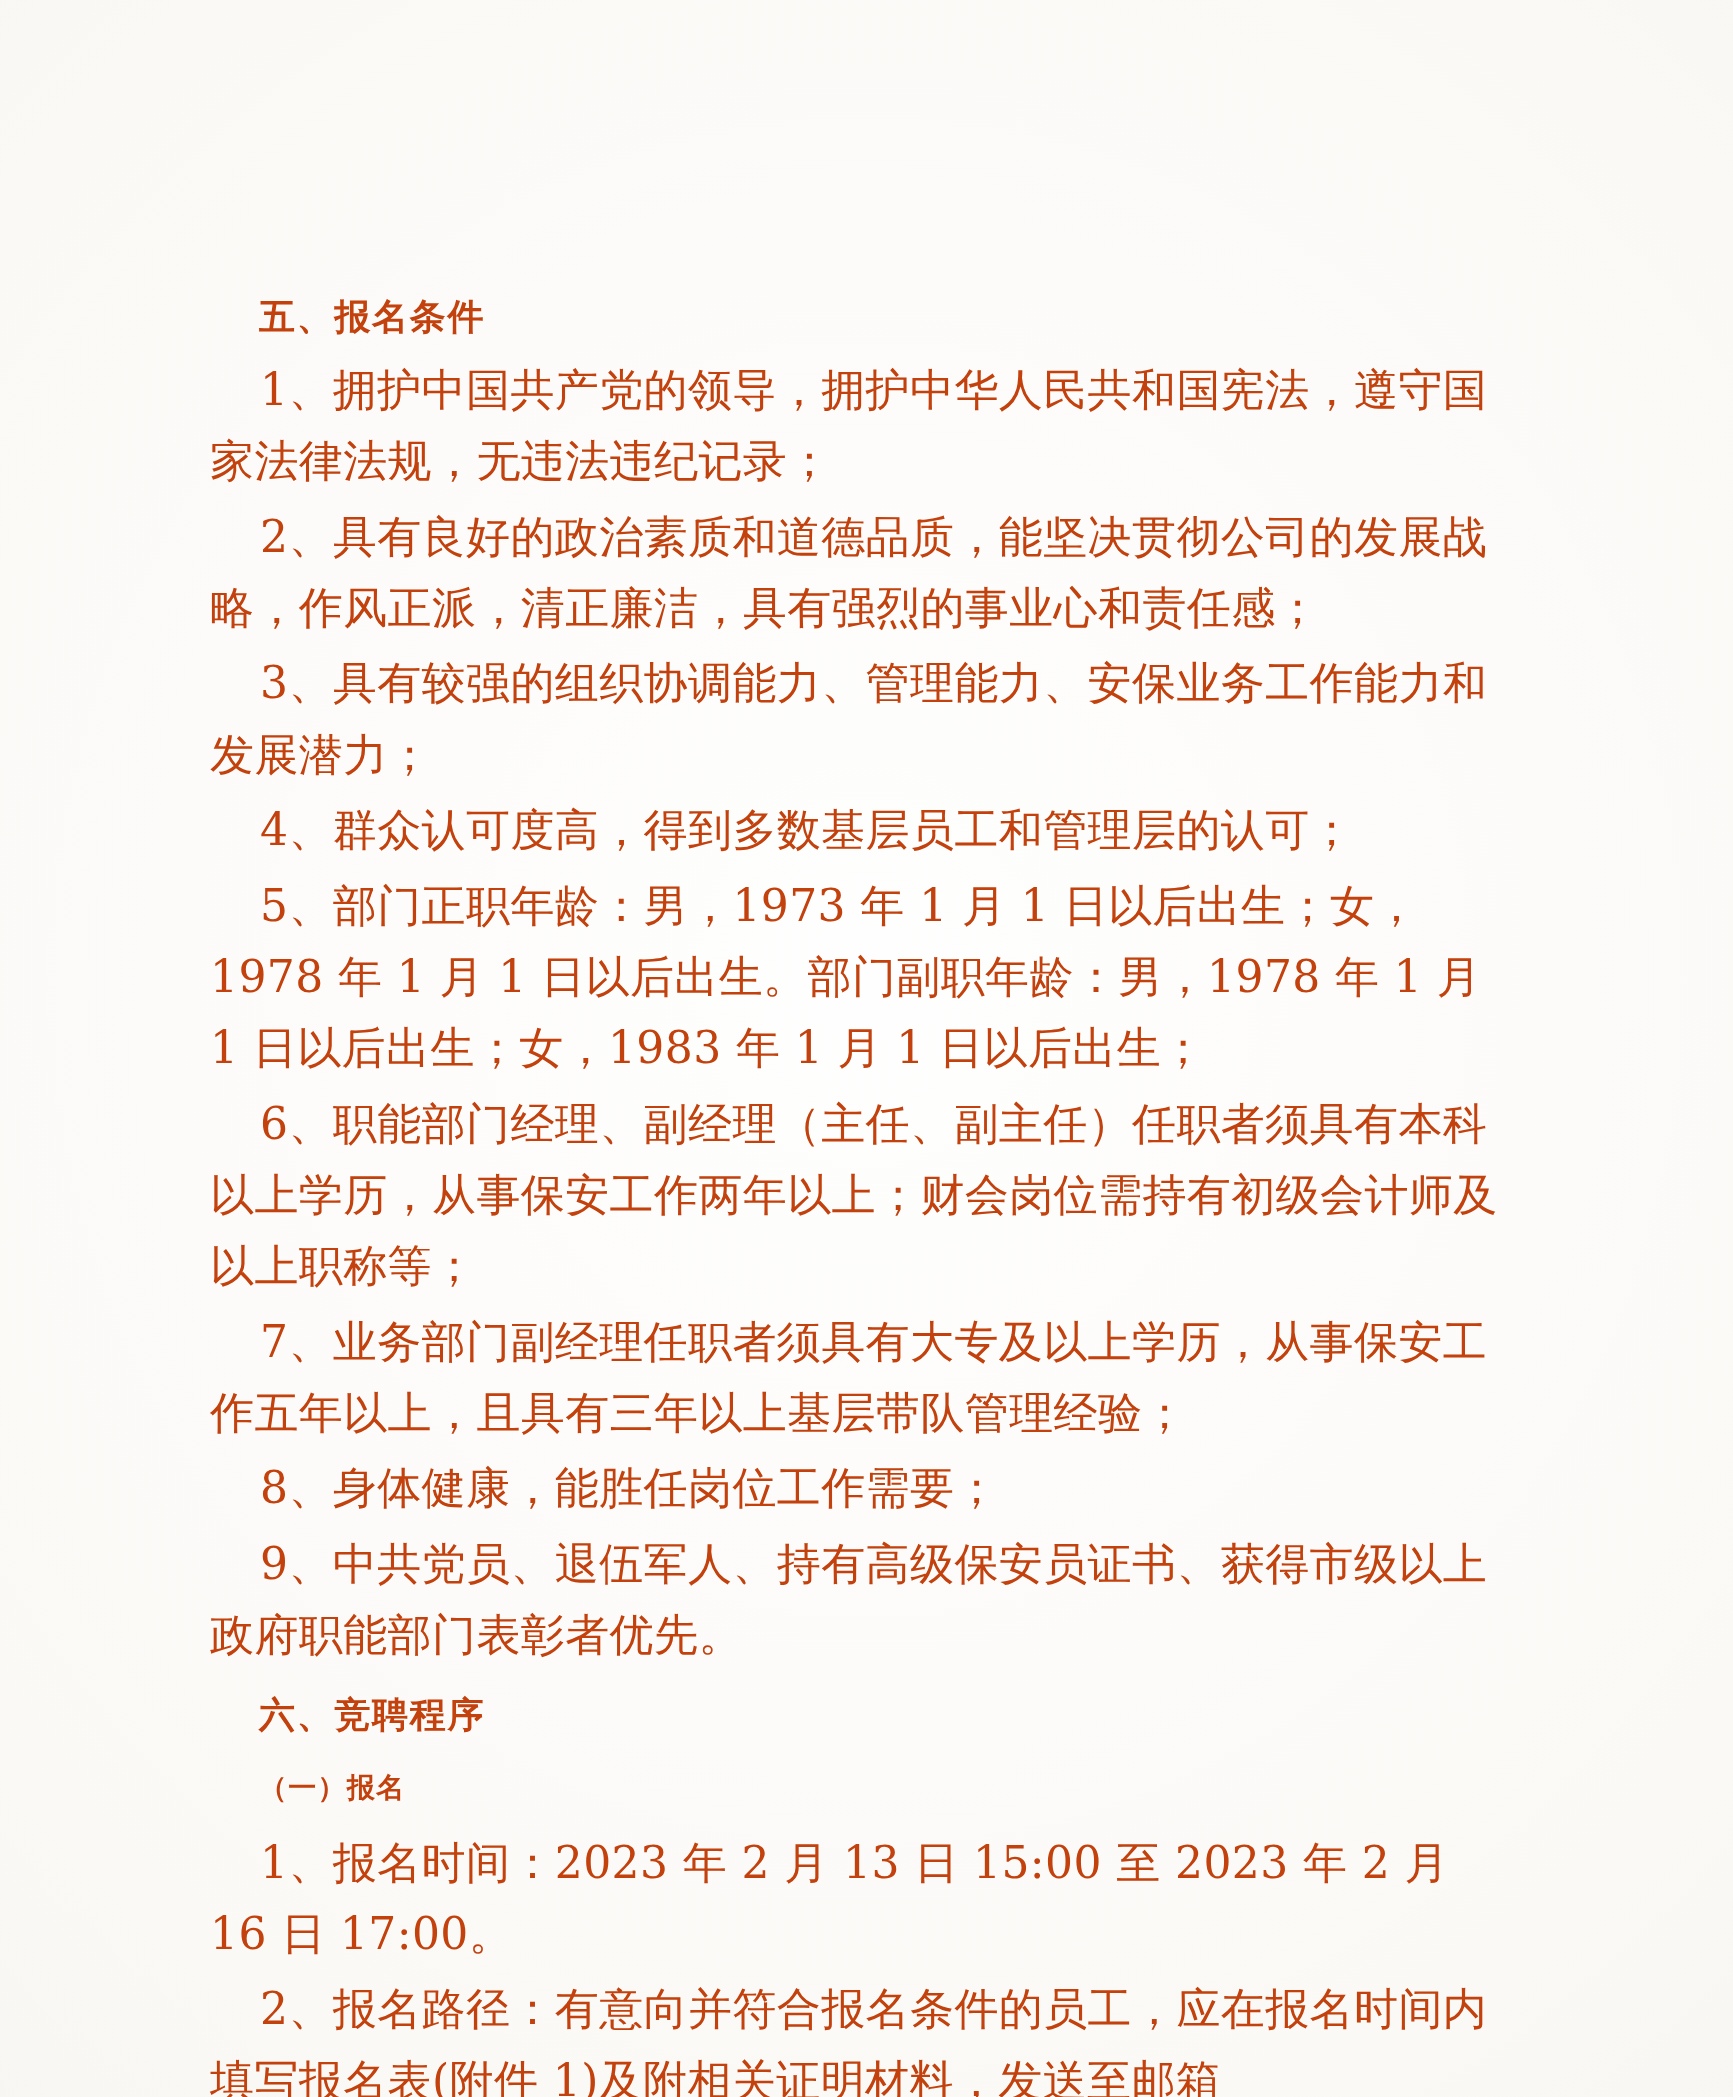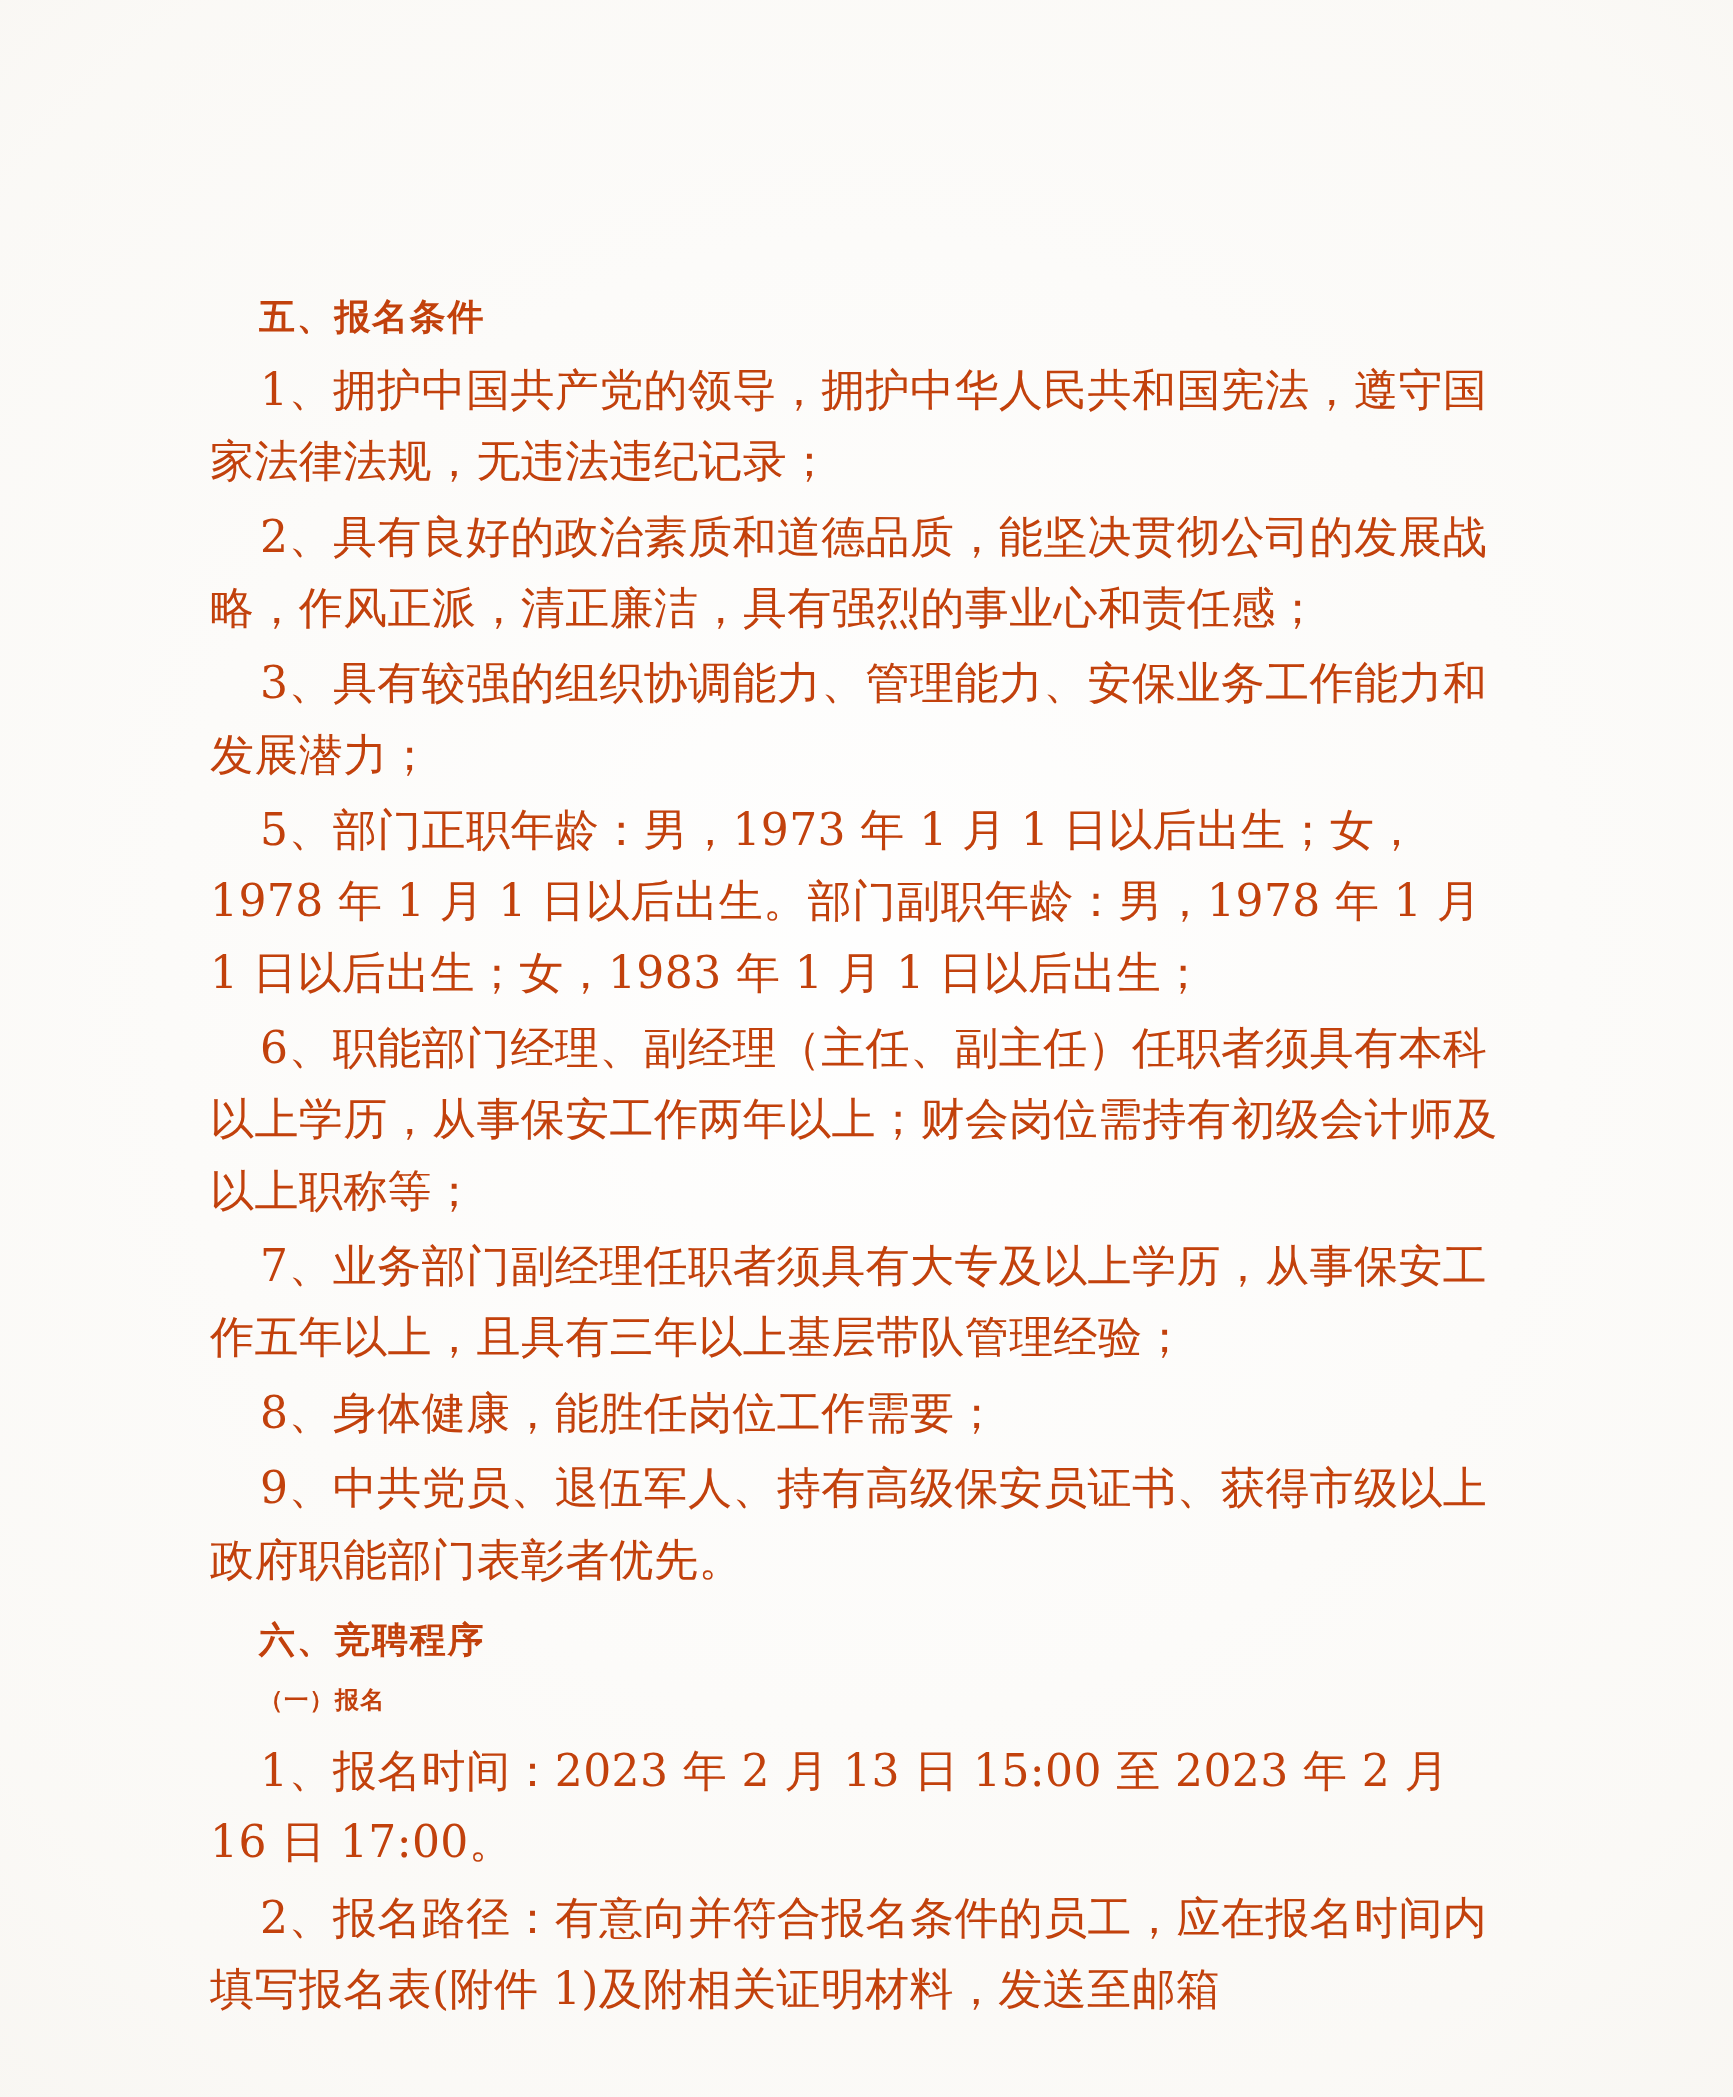--- a/index.html
+++ b/index.html
@@ -47,26 +47,26 @@
     font-family: "DejaVu Serif", serif;
   }
   .para {
     font-size: 44px;
     line-height: 1.62;
     text-indent: 50px;
     letter-spacing: 0.4px;
     margin-bottom: 4.2px;
   }
   .subheading {
-    font-size: 24px;
+    font-size: 28px;
     font-weight: bold;
     letter-spacing: 1.3px;
     line-height: 1.55;
     text-indent: 49px;
-    margin-top: 15px;
+    margin-top: 25px;
     margin-bottom: 7.6px;
   }
   .gap-top {
     margin-top: 17px;
   }
 </style>
 </head>
 <body>
 
 <div class="page">
@@ -75,20 +75,21 @@
   <div class="content">
 
     <h2 class="heading">五、报名条件</h2>
 
     <p class="para">1、拥护中国共产党的领导，拥护中华人民共和国宪法，遵守国家法律法规，无违法违纪记录；</p>
 
     <p class="para">2、具有良好的政治素质和道德品质，能坚决贯彻公司的发展战略，作风正派，清正廉洁，具有强烈的事业心和责任感；</p>
 
     <p class="para">3、具有较强的组织协调能力、管理能力、安保业务工作能力和发展潜力；</p>
 
+    <p class="para">4、群众认可度高，得到多数基层员工和管理层的认可；</p>
 
     <p class="para">5、部门正职年龄：男，1973 年 1 月 1 日以后出生；女，1978 年 1 月 1 日以后出生。部门副职年龄：男，1978 年 1 月 1 日以后出生；女，1983 年 1 月 1 日以后出生；</p>
 
     <p class="para">6、职能部门经理、副经理（主任、副主任）任职者须具有本科以上学历，从事保安工作两年以上；财会岗位需持有初级会计师及以上职称等；</p>
 
     <p class="para">7、业务部门副经理任职者须具有大专及以上学历，从事保安工作五年以上，且具有三年以上基层带队管理经验；</p>
 
     <p class="para">8、身体健康，能胜任岗位工作需要；</p>
 
     <p class="para">9、中共党员、退伍军人、持有高级保安员证书、获得市级以上政府职能部门表彰者优先。</p>

